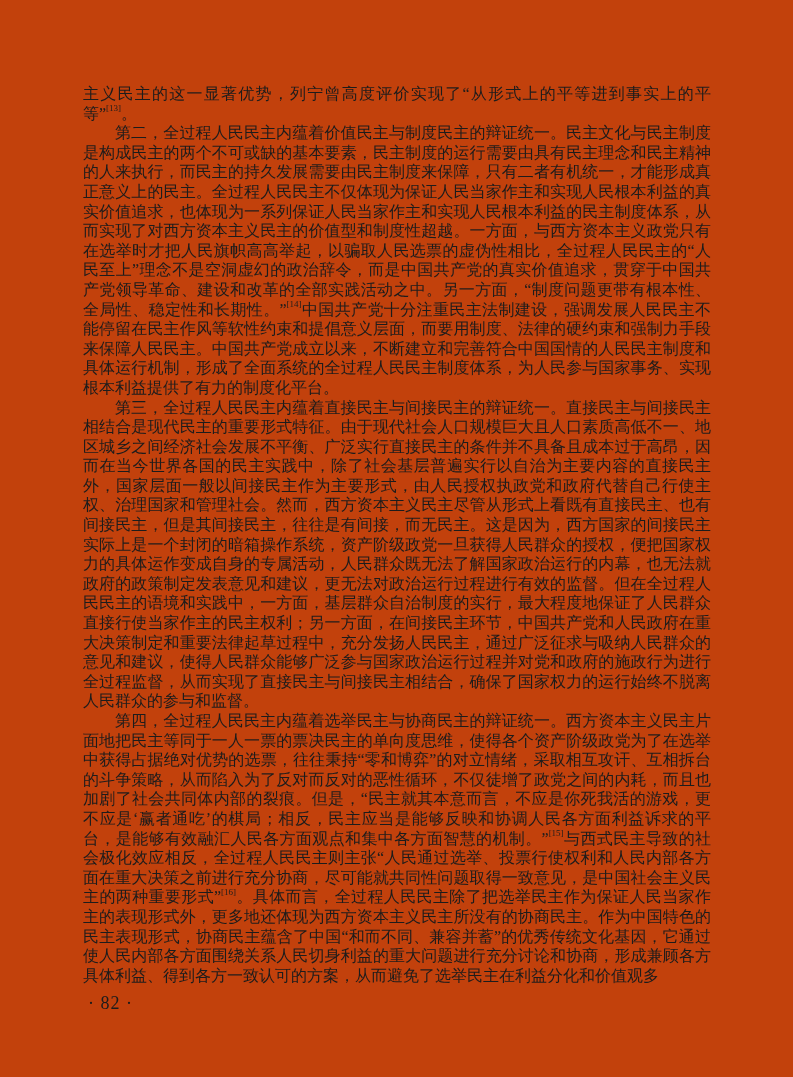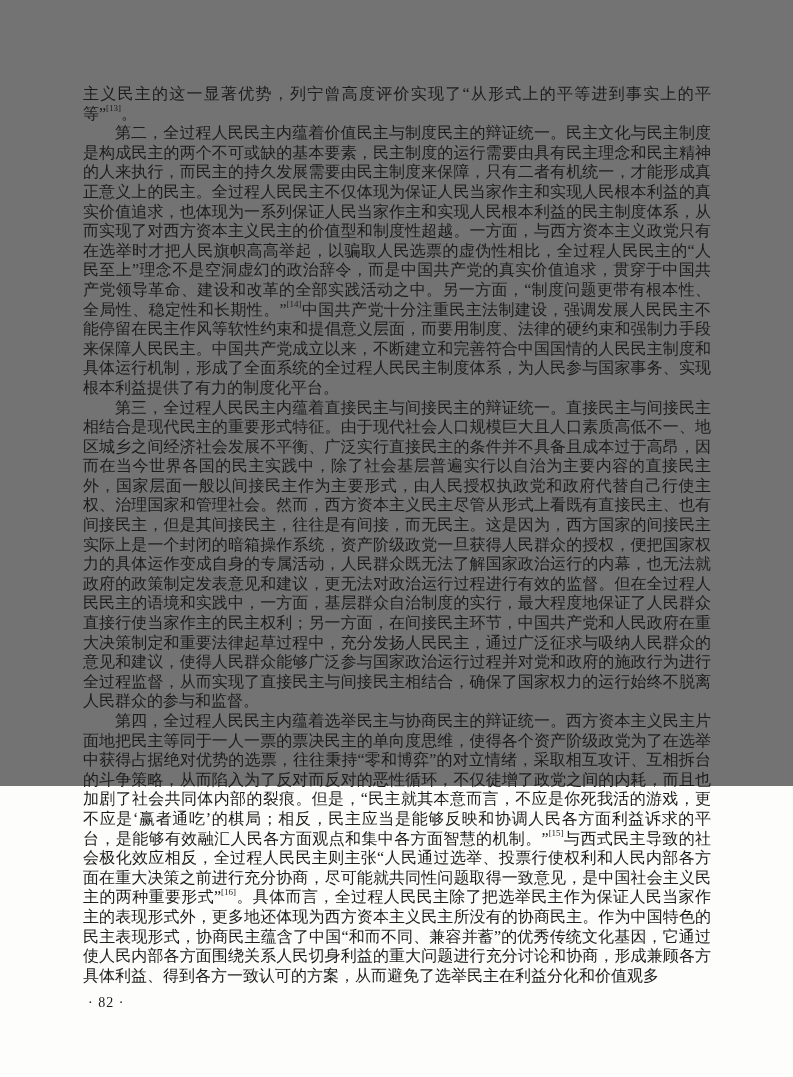--- a/index.html
+++ b/index.html
@@ -14,22 +14,22 @@
     color: #1c1c1c;
     font-family: "Liberation Serif", "DejaVu Serif", serif;
     position: relative;
     overflow: hidden;
   }
   .page {
     position: absolute;
     left: 0;
     top: 0;
     width: 793px;
-    height: 786px;
-    background: #737373;
+    height: 1077px;
+    background: #c2410c;
   }
   .body-text {
     position: absolute;
     left: 83px;
     top: 84px;
     width: 628px;
   }
   .body-text p {
     margin: 0;
     padding: 0;
@@ -47,21 +47,21 @@
     line-height: 0;
     position: relative;
     top: -1px;
     vertical-align: super;
     white-space: nowrap;
   }
   .page-number {
     position: absolute;
     left: 88px;
     top: 993px;
-    font-size: 14px;
+    font-size: 18px;
     line-height: 20px;
     letter-spacing: 1px;
     color: #1c1c1c;
   }
 </style>
 </head>
 <body>
 
 <div class="page">
   <div class="body-text" id="body-text">

